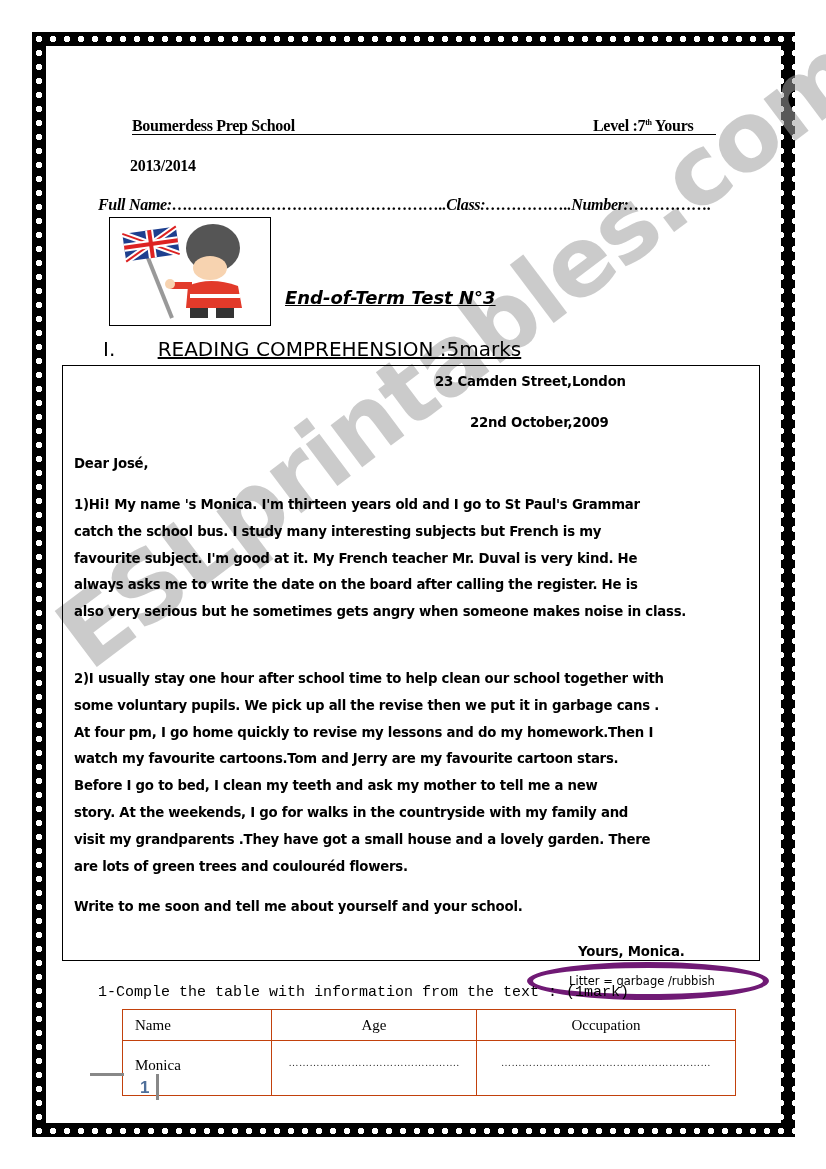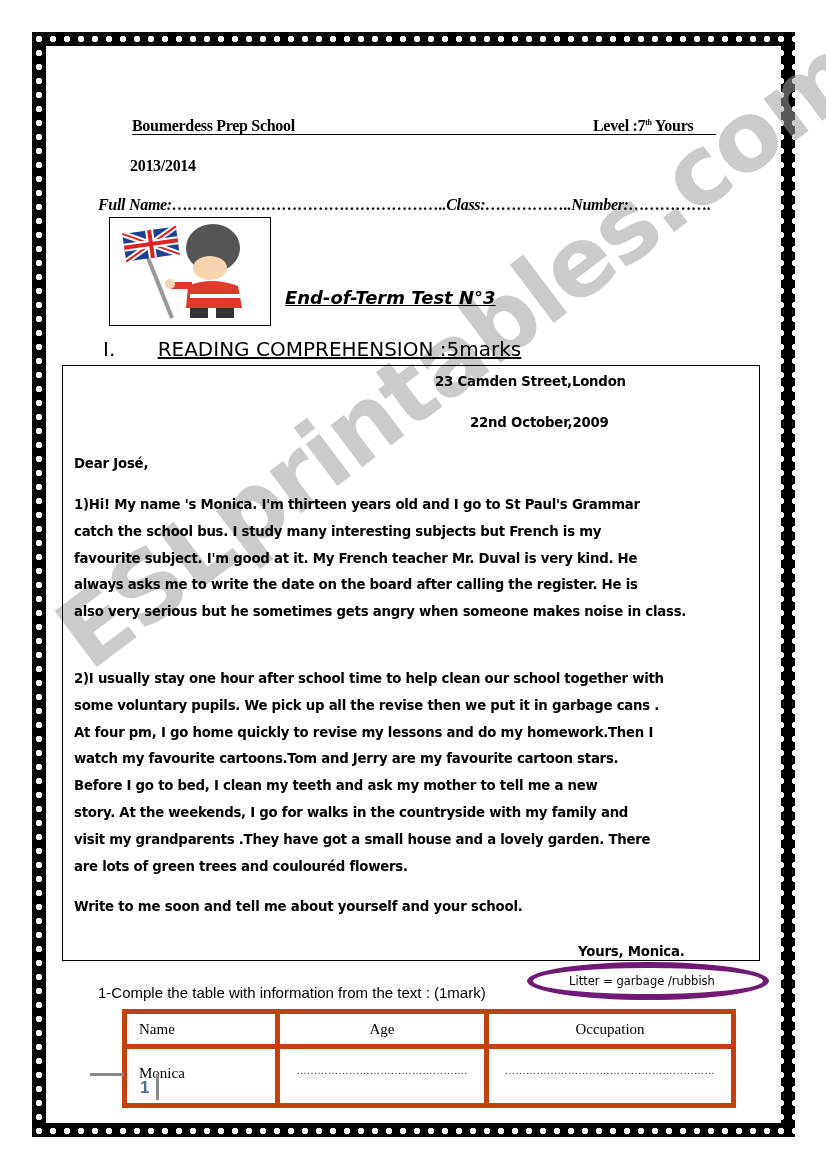--- a/index.html
+++ b/index.html
@@ -17,21 +17,21 @@
   .title{font-family:"DejaVu Sans",sans-serif;font-weight:bold;font-style:italic;font-size:18px;text-decoration:underline;}
   .section{font-family:"DejaVu Sans",sans-serif;font-size:20px;}
   .section .u{text-decoration:underline;}
   .letter{position:absolute;left:62px;top:365px;width:698px;height:596px;border:1.5px solid #000;box-sizing:border-box;}
   .ltxt{position:absolute;font-family:"DejaVu Sans",sans-serif;font-weight:bold;font-size:13.3px;letter-spacing:-0.2px;white-space:nowrap;}
   .para{position:absolute;left:11px;font-family:"DejaVu Sans",sans-serif;font-weight:bold;font-size:13.3px;line-height:26.8px;letter-spacing:-0.25px;}
   .para span.line{display:block;white-space:nowrap;}
   .ellipse{position:absolute;left:527px;top:962px;width:242px;height:38px;border:6px solid #701a75;border-radius:50%;
     font-family:"DejaVu Sans",sans-serif;font-size:11.5px;display:flex;align-items:center;justify-content:center;box-sizing:border-box;padding-right:12px;}
   table.info{position:absolute;left:122px;top:1009px;width:614px;border-collapse:collapse;font-family:"Liberation Serif",serif;font-size:15px;}
-  table.info td{border:5px solid #c2410c;height:30px;padding:0 12px;vertical-align:middle;}
+  table.info td{border:1px solid #c2410c;height:30px;padding:0 12px;vertical-align:middle;}
   table.info tr.r2 td{height:38px;vertical-align:top;padding-top:16px;}
   .dots{font-size:10px;letter-spacing:0.5px;color:#222;}
   .watermark{position:absolute;left:70px;top:590px;font-family:"DejaVu Sans",sans-serif;font-weight:bold;font-size:96px;color:rgba(160,160,160,0.55);
     transform:rotate(-37deg);transform-origin:left center;white-space:nowrap;pointer-events:none;letter-spacing:-2px;}
   .pgnum{position:absolute;left:140px;top:1078px;font-family:"Liberation Sans",sans-serif;font-size:17px;font-weight:bold;color:#4f6f9a;}
   .pgbar{position:absolute;left:156px;top:1074px;width:3px;height:26px;background:#888;}
   .pgline{position:absolute;left:90px;top:1073px;width:34px;height:3px;background:#888;}
 </style>
 </head>
 <body>
@@ -105,21 +105,21 @@
   </div>
 
   <div class="ltxt" style="left:11px;top:533px;">Write to me soon and tell me about yourself and your school.</div>
   <div class="ltxt" style="left:515px;top:570px;margin-top:8px;">Yours, Monica.</div>
 </div>
 
 <div class="ellipse">
     <span>Litter = garbage /rubbish</span>
   </div>
 
-<div class="abs" style="left:98px;top:984px;font-family:Liberation Sans, sans-serif;font-size:15px;">1-Comple the table with information from the text : (1mark)</div>
+<div class="abs" style="left:98px;top:984px;font-family:Liberation Mono, monospace;font-size:15px;">1-Comple the table with information from the text : (1mark)</div>
 
 <table class="info">
   <tbody>
       <tr class="r1">
     <td style="width:124px;">Name</td>
     <td style="width:180px;text-align:center;">Age</td>
     <td style="text-align:center;">Occupation</td>
   </tr>
   <tr class="r2">
     <td>Monica</td>

